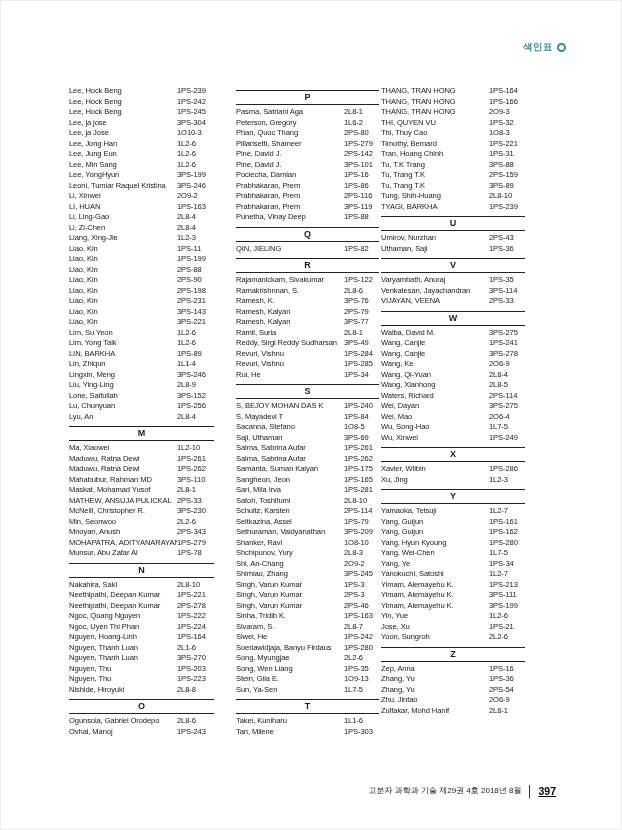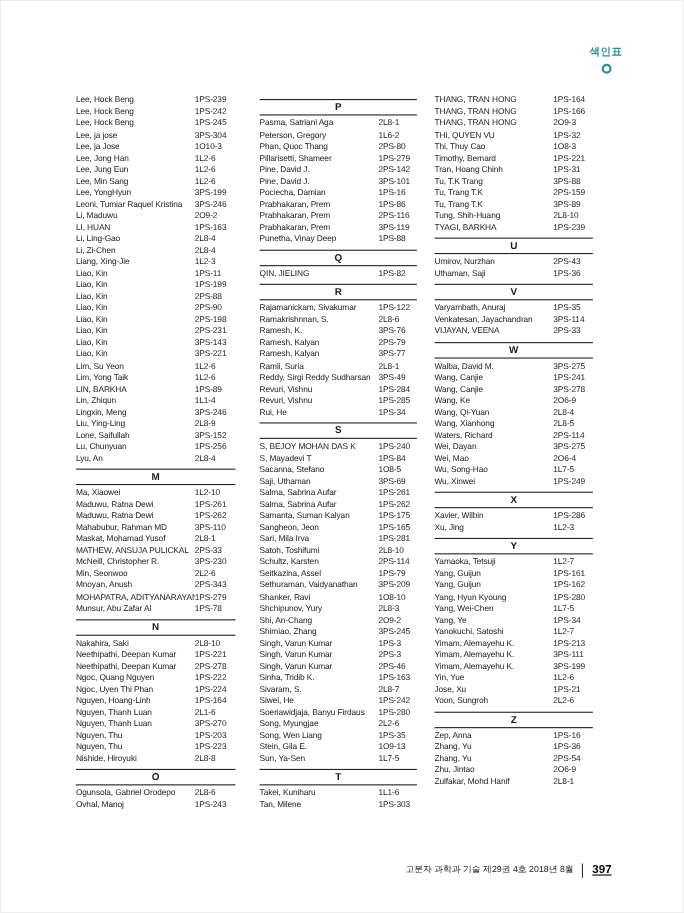--- a/index.html
+++ b/index.html
@@ -13,40 +13,39 @@
     overflow: hidden;
     border: 1px solid #ececec;
   }
   .page-header {
     position: absolute;
     top: 40px;
     right: 55px;
     display: flex;
     align-items: center;
     gap: 4px;
-    flex-direction: column;
   }
   .page-header .label {
     color: var(--accent);
     font-weight: bold;
     font-size: 9.5px;
     letter-spacing: 0.5px;
   }
   .ring {
     width: 9px; height: 9px;
     border: 2.5px solid var(--accent);
     border-radius: 50%;
   }
   .col {
     position: absolute;
     top: 85px;
   }
   #col0 { left: 68px;  width: 145px; }
   #col1 { left: 235px; width: 143px; }
-  #col2 { left: 394px; width: 144px; }
+  #col2 { left: 380px; width: 144px; }
   .row {
     display: flex;
     height: 10.5px;
     line-height: 10.5px;
     font-size: 7.6px;
     white-space: nowrap;
     letter-spacing: -0.1px;
   }
   .row .name { flex: 0 0 108px; overflow: hidden; }
   .row .code { flex: 0 0 auto; }
@@ -125,21 +124,21 @@
     </div>
     <div class="row">
       <span class="name">Lee, YongHyun</span>
       <span class="code">3PS-199</span>
     </div>
     <div class="row">
       <span class="name">Leoni, Tumiar Raquel Kristina</span>
       <span class="code">3PS-246</span>
     </div>
     <div class="row">
-      <span class="name">Li, Maduwu</span>
+      <span class="name">Li, Xinwei</span>
       <span class="code">2O9-2</span>
     </div>
     <div class="row">
       <span class="name">LI, HUAN</span>
       <span class="code">1PS-163</span>
     </div>
     <div class="row">
       <span class="name">Li, Ling-Gao</span>
       <span class="code">2L8-4</span>
     </div>

